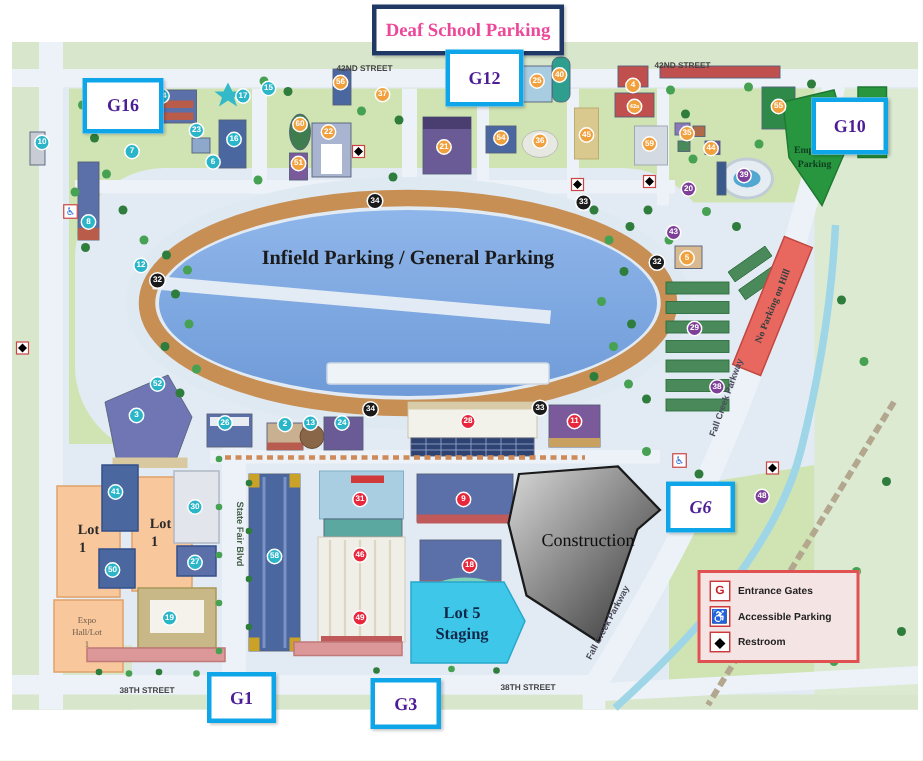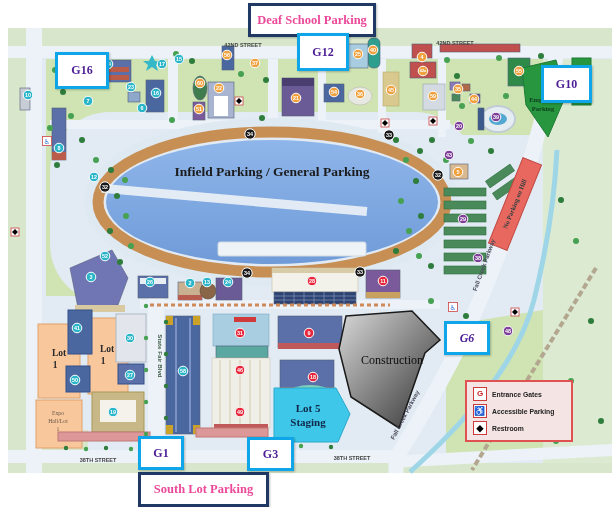--- a/index.html
+++ b/index.html
@@ -545,31 +545,28 @@
     <text x="352" y="460" text-anchor="middle" font-family="Liberation Sans,sans-serif" font-size="5.5" font-weight="bold" fill="#444">38TH STREET</text>
     <text x="158" y="356" text-anchor="middle" transform="rotate(90 158 356)" font-family="Liberation Sans,sans-serif" font-size="6.2" font-weight="bold" fill="#44604a">State Fair Blvd</text>
     <text x="484" y="267" text-anchor="middle" transform="rotate(-70 484 265)" font-family="Liberation Sans,sans-serif" font-size="6" font-weight="bold" fill="#4a4a5a">Fall Creek Parkway</text>
     <text x="405" y="417" text-anchor="middle" transform="rotate(-62 405 415)" font-family="Liberation Sans,sans-serif" font-size="6" font-weight="bold" fill="#4a4a5a">Fall Creek Parkway</text>
   </g>
 </svg>
 
 <div class="title-box" style="left:248px;top:3px;width:122px;height:28px;">
   <span>Deaf School Parking</span>
 </div>
-<div class="title-box" style="left:138px;top:472px;width:125px;height:29px;">
-  <span>South Lot Parking</span>
-</div>
 
 <div id="gates-layer">
       <div class="gate-box" style="left: 20px; top: 52px; width: 48px; height: 31px; margin-left: 35px;">G16</div>
       <div class="gate-box" style="left: 297px; top: 33px; width: 46px; height: 32px;">G12</div>
       <div class="gate-box" style="left: 541px; top: 35px; width: 45px; height: 32px; margin-top: 30px;">G10</div>
       <div class="gate-box" style="left: 444px; top: 321px; width: 40px; height: 28px; font-style: italic;">G6</div>
-      <div class="gate-box" style="left: 138px; top: 436px; width: 40px; height: 28px;">G1</div>
-      <div class="gate-box" style="left: 247px; top: 437px; width: 41px; height: 28px;">G3</div>
+      <div class="gate-box" style="left: 138px; top: 448px; width: 40px; height: 28px;">G1</div>
+      <div class="gate-box" style="left: 247px; top: 452px; width: 41px; height: 28px;">G3</div>
     </div>
 
 <div id="legend">
       <div class="legend-row">
         <span class="legend-icon entrance-gate">G</span>
         <span class="legend-label">Entrance Gates</span>
       </div>
       <div class="legend-row">
         <span class="legend-icon accessible-parking">♿</span>
         <span class="legend-label">Accessible Parking</span>

